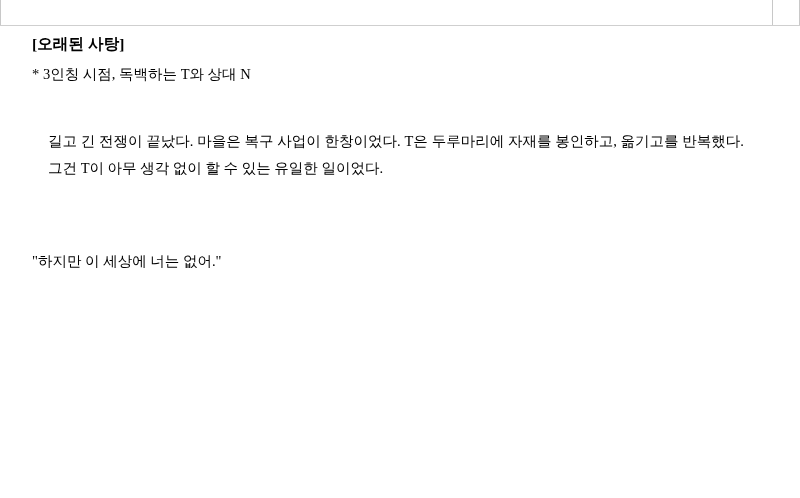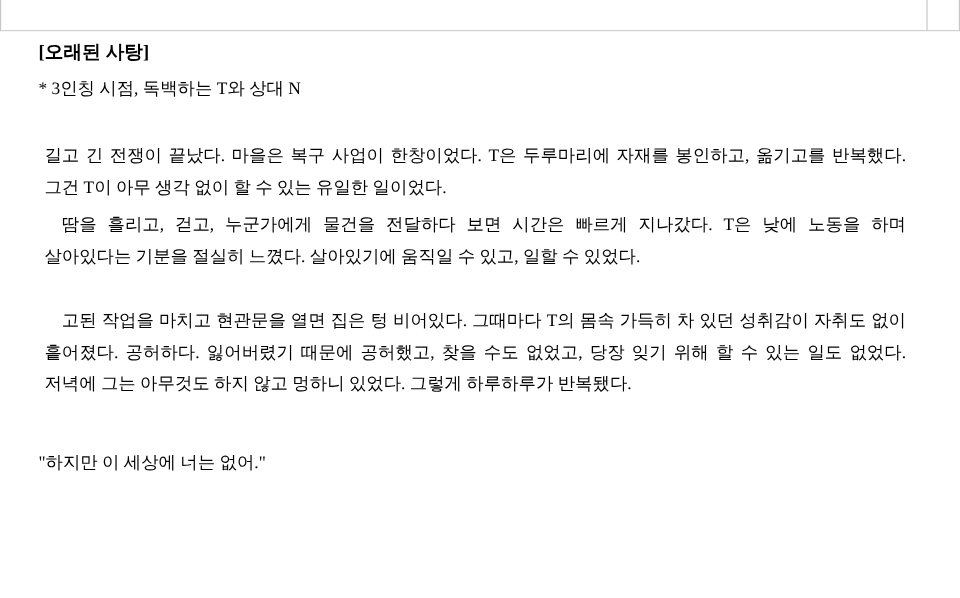--- a/index.html
+++ b/index.html
@@ -82,21 +82,21 @@
     line-height: 1.6;
     margin: 7px 0 4px 0;
   }
 
   .spacer-lg { height: 22px; }
   .spacer-md { height: 17px; }
 
   p.para {
     font-size: 14.5px;
     line-height: 1.82;
-    margin: 5px;
+    margin: 16px;
     text-align: justify;
     text-justify: inter-character;
     word-break: keep-all;
   }
   p.para.indent {
     text-indent: 1em;
   }
   p.para + p.para {
     margin-top: 0;
   }
@@ -120,25 +120,23 @@
 <div class="doc">
   <div class="content">
 
     <div class="title">[오래된 사탕]</div>
 
     <div class="subtitle">* 3인칭 시점, 독백하는 T와 상대 N</div>
 
     <div class="spacer-lg"></div>
 
     <p class="para">길고 긴 전쟁이 끝났다. 마을은 복구 사업이 한창이었다. T은 두루마리에 자재를 봉인하고, 옮기고를 반복했다. 그건 T이 아무 생각 없이 할 수 있는 유일한 일이었다.</p>
-    <p class="para indent">땀을 흘리고, 걷고, 누군가에게 물건을 전달하다 보면 시간은 빠르게 지나갔다. T은 낮에 노동을 하며 살아있다는 기분을 절실히 느꼈다. 살아있기에 움직일 수 있고, 일할 수 있었다.</p>
 
     <div class="spacer-md"></div>
 
-    <p class="para indent">고된 작업을 마치고 현관문을 열면 집은 텅 비어있다. 그때마다 T의 몸속 가득히 차 있던 성취감이 자취도 없이 흩어졌다. 공허하다. 잃어버렸기 때문에 공허했고, 찾을 수도 없었고, 당장 잊기 위해 할 수 있는 일도 없었다. 저녁에 그는 아무것도 하지 않고 멍하니 있었다. 그렇게 하루하루가 반복됐다.</p>
 
     <div class="spacer-md"></div>
 
 
     <div class="spacer-md"></div>
 
     <p class="quote">"하지만 이 세상에 너는 없어."</p>
 
   </div>
 </div>

